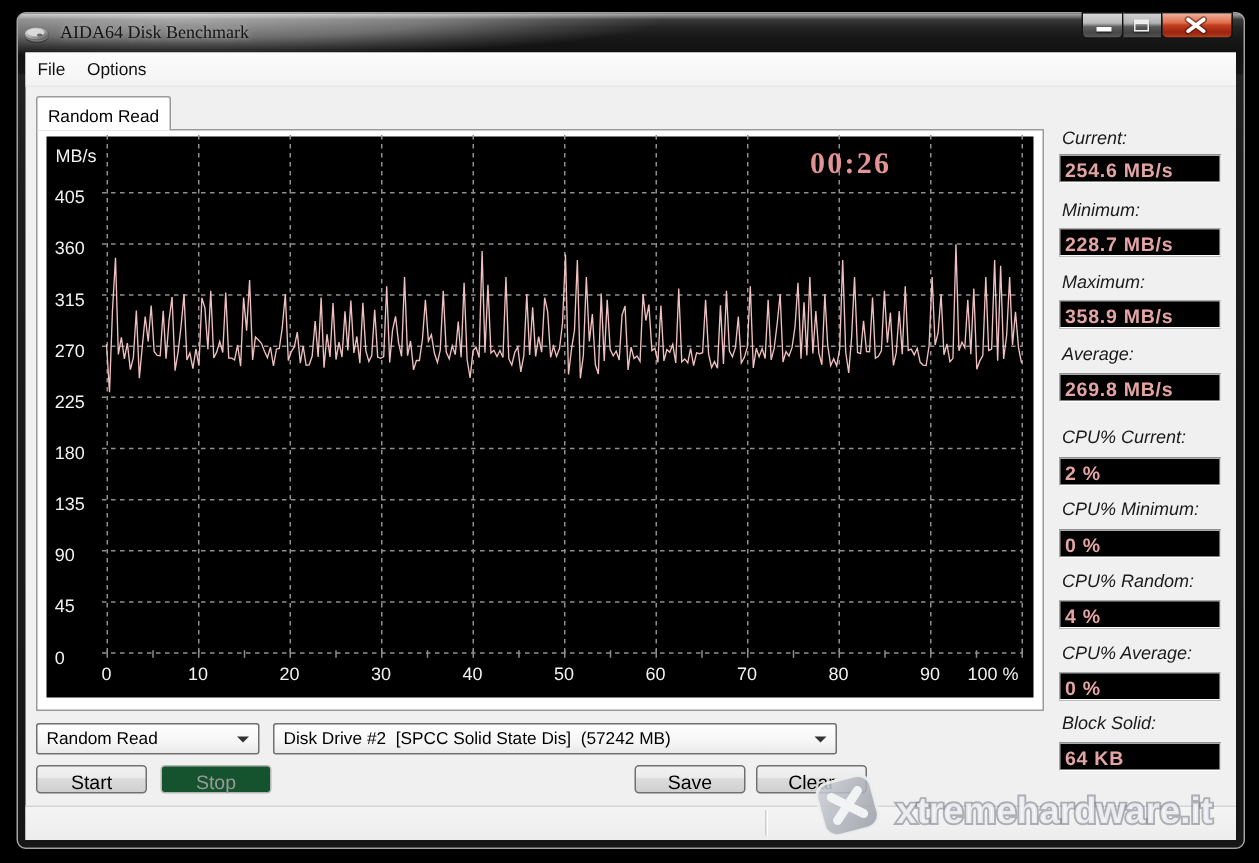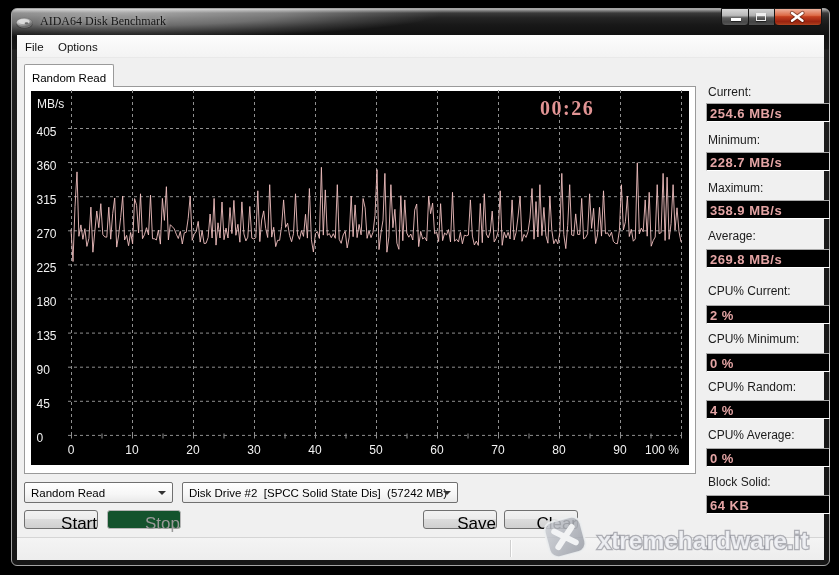--- a/index.html
+++ b/index.html
@@ -16,34 +16,34 @@
   background:linear-gradient(180deg,#fdfdfd,#f3f3f3); border-bottom:1px solid #e9e9e9;
   font-size:11.5px; color:#111; }
 #menubar span { position:absolute; top:6px; }
 #tab { position:absolute; left:24px; top:63.5px; width:90px; height:23px;
   border:1px solid #9a9a9a; border-bottom:none; border-radius:2px 2px 0 0;
   background:#fff; font-size:11.5px; text-align:center;
   padding-top:7px; z-index:3; }
 #chartwhite { position:absolute; left:24px; top:85.5px; width:672px; height:388px;
   border:1px solid #9a9a9a; background:#fff; z-index:2; }
 #plot { position:absolute; left:31px; top:90.5px; width:658px; height:374px; background:#000; z-index:3; }
-.lbl { position:absolute; font-size:12px; color:#1b1b1b; }
-.vbox { position:absolute; left:706px; width:124px; height:19px; background:#000;
+.lbl { position:absolute; font-size:12px; color:#1b1b1b;font-style:italic; }
+.vbox { position:absolute; left:706px; width:108px; height:19px; background:#000;
   border:1px solid #a9a9a9; border-bottom-color:#fff; border-right-color:#dadada;
   color:#e4a4a4; font-size:13px; font-weight:bold; letter-spacing:0.5px;
   padding:2px 0 0 3px; }
 .combo { position:absolute; top:482px; height:21px;
   background:linear-gradient(180deg,#ffffff 0%,#f6f6f6 60%,#e9e9e9 100%);
   border:1px solid #707070; border-radius:2px; font-size:11.5px; color:#000;
   padding:4px 0 0 6px; }
 .combo .arr { position:absolute; right:1px; top:1px; width:18px; height:17px; }
 .combo .arr:after { content:""; position:absolute; left:5px; top:7px; border:4px solid transparent;
   border-top:4px solid #333; border-bottom:none; }
-.btn { position:absolute; top:510px; width:74px; height:19px; text-align:right;
-  border:1px solid #707070; border-radius:3px; font-size:17px; color:#000; padding-top:3px;
+.btn { position:absolute; top:510px; width:74px; height:19px; text-align:center;
+  border:1px solid #707070; border-radius:3px; font-size:13px; color:#000; padding-top:3px;
   background:linear-gradient(180deg,#f2f2f2 0%,#ebebeb 45%,#dddddd 46%,#cfcfcf 100%); }
 .btn.dis { border-color:#b5b5b5; color:#9a9a9a; background:#14532d; }
 #statusbar { position:absolute; left:17px; top:537px; width:807px; height:23px;
   background:linear-gradient(180deg,#f4f4f4,#ededed); border-top:1px solid #d5d5d5; }
 #statussep { position:absolute; left:510px; top:540px; width:1px; height:17px;
   background:#cfcfcf; box-shadow:1px 0 0 #fff; }
 
 #caps { position:absolute; left:721px; top:8px; width:101px; height:19px; z-index:5; }
 .cap { position:absolute; top:0; height:18px; border:1px solid #141414; }
 #cmin { left:0; width:28px; border-radius:0 0 4px 4px;
@@ -181,21 +181,21 @@
 <div class="vbox" style="top:304.5px">2 %</div>
 <div class="lbl" style="left:708px;top:332px">CPU% Minimum:</div>
 <div class="vbox" style="top:352.5px">0 %</div>
 <div class="lbl" style="left:708px;top:380px">CPU% Random:</div>
 <div class="vbox" style="top:400px">4 %</div>
 <div class="lbl" style="left:708px;top:428px">CPU% Average:</div>
 <div class="vbox" style="top:447.5px">0 %</div>
 <div class="lbl" style="left:708px;top:475px">Block Solid:</div>
 <div class="vbox" style="top:495px">64 KB</div>
 <div class="combo" style="left:24px;width:149px">Random Read<span class="arr"></span></div>
-<div class="combo" style="left:182px;width:276px">Disk Drive #2&nbsp; [SPCC Solid State Dis]&nbsp; (57242 MB)<span class="arr"></span></div>
+<div class="combo" style="left:182px;width:376px">Disk Drive #2&nbsp; [SPCC Solid State Dis]&nbsp; (57242 MB)<span class="arr"></span></div>
 <div class="btn" style="left:24px">Start</div>
 <div class="btn dis" style="left:107px">Stop</div>
 <div class="btn" style="left:423px">Save</div>
 <div class="btn" style="left:504px">Clear</div>
 <div id="statusbar"></div>
 <div id="statussep"></div>
 <svg class="abs" style="left:536px;top:505px;z-index:6" width="303" height="56" viewBox="0 0 303 56">
  <defs>
       <linearGradient id="lg" x1="0" y1="0" x2="1" y2="1">
   <stop offset="0" stop-color="#cdd0d6" stop-opacity="0.85"></stop>

